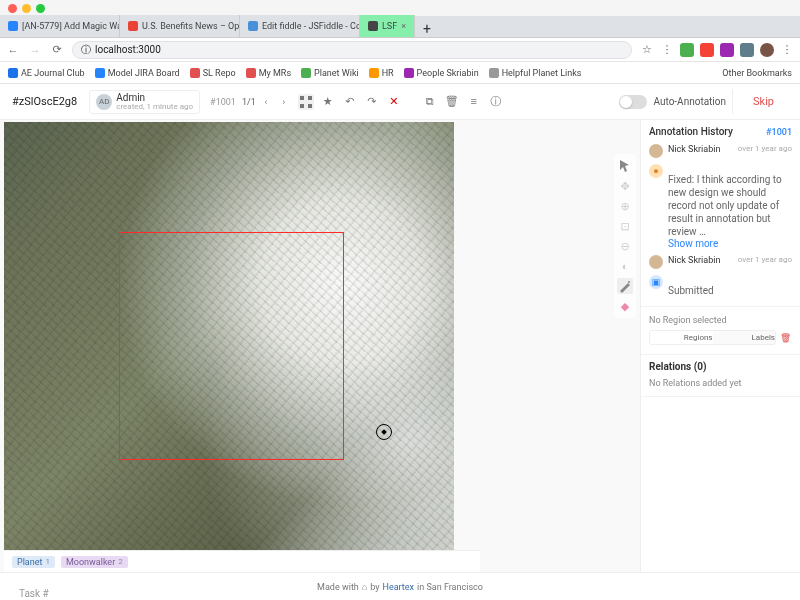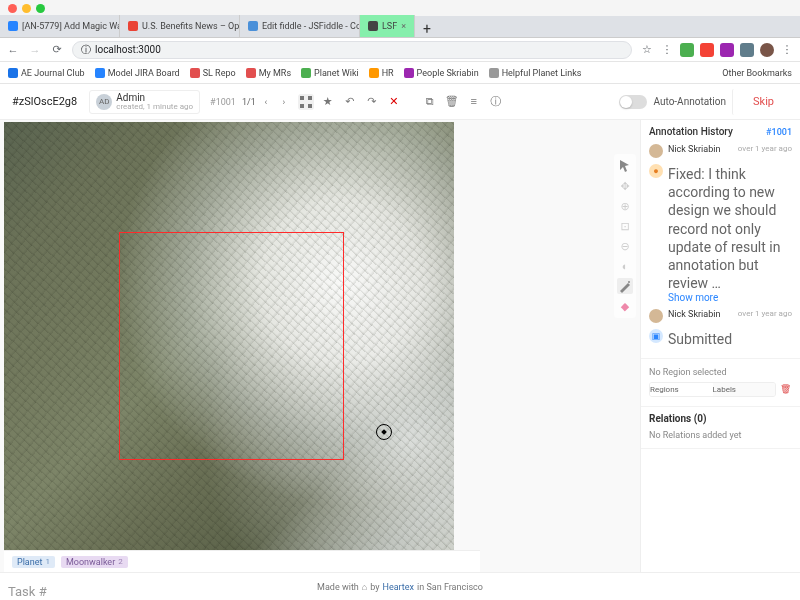--- a/index.html
+++ b/index.html
@@ -82,40 +82,40 @@
 .side-hd .rid{color:#2b86ff;font-size:9px}
 .hist-row{display:flex;align-items:flex-start;gap:5px;padding:3px 0}
 .hist-av{width:14px;height:14px;border-radius:50%;background:#d4b896;flex-shrink:0}
 .hist-ico{width:14px;height:14px;border-radius:50%;flex-shrink:0;display:flex;align-items:center;justify-content:center;font-size:9px}
 .hist-ico.fix{background:#ffe0b2;color:#e67e22}
 .hist-ico.sub{background:#d4e8ff;color:#2b86ff}
 .hist-body{flex:1;min-width:0}
 .hist-top{display:flex;justify-content:space-between;gap:4px}
 .hist-name{font-size:9px;color:#333}
 .hist-time{font-size:8px;color:#aaa;white-space:nowrap}
-.hist-txt{font-size:14px;color:#666;line-height:1.3;margin-top:1px}
+.hist-txt{font-size:10px;color:#666;line-height:1.3;margin-top:9px}
 .show-more{color:#2b86ff;font-size:10px}
 .reg-tabs{display:flex;border:1px solid #eee;border-radius:3px;overflow:hidden;margin:3px 0}
-.reg-tab{flex:1;text-align:left;padding:2px 0;font-size:8px;color:#666;background:#fafafa}
+.reg-tab{flex:1;text-align:right;padding:2px 0;font-size:8px;color:#666;background:#fafafa}
 .reg-tab.sel{background:#fff}
 .trash-sm{width:12px;color:#d44}
 .empty{color:#888;font-size:9px;padding:2px 0}
 
 
 .label-row{display:flex;align-items:center;gap:6px;padding:4px 8px;height:22px;border-top:1px solid #eee;background:#fff}
 .lab{display:flex;align-items:center;gap:3px;padding:1px 5px;border-radius:2px;font-size:9px}
 .lab.a{background:#dfeaf7;color:#3a6da8}
 .lab.b{background:#e8daf2;color:#7a5a98}
 .lab .n{font-size:8px;opacity:.7}
 
 
 .footer{height:28px;display:flex;flex-direction:column;justify-content:center;align-items:center;border-top:1px solid #eee;font-size:9px;color:#777;position:relative}
 .footer .made{display:flex;align-items:flex-start;gap:3px}
 .footer a{color:#3a6da8;text-decoration:none}
-.task-line{position:absolute;left:8px;bottom:1px;font-size:13px;color:#999}
+.task-line{position:absolute;left:19px;bottom:1px;font-size:10px;color:#999}
 
 svg{width:100%;height:100%}
 </style>
 </head>
 <body>
 
 <div class="mac-dots">
   <div class="dot red"></div>
   <div class="dot ylw"></div>
   <div class="dot grn"></div>

